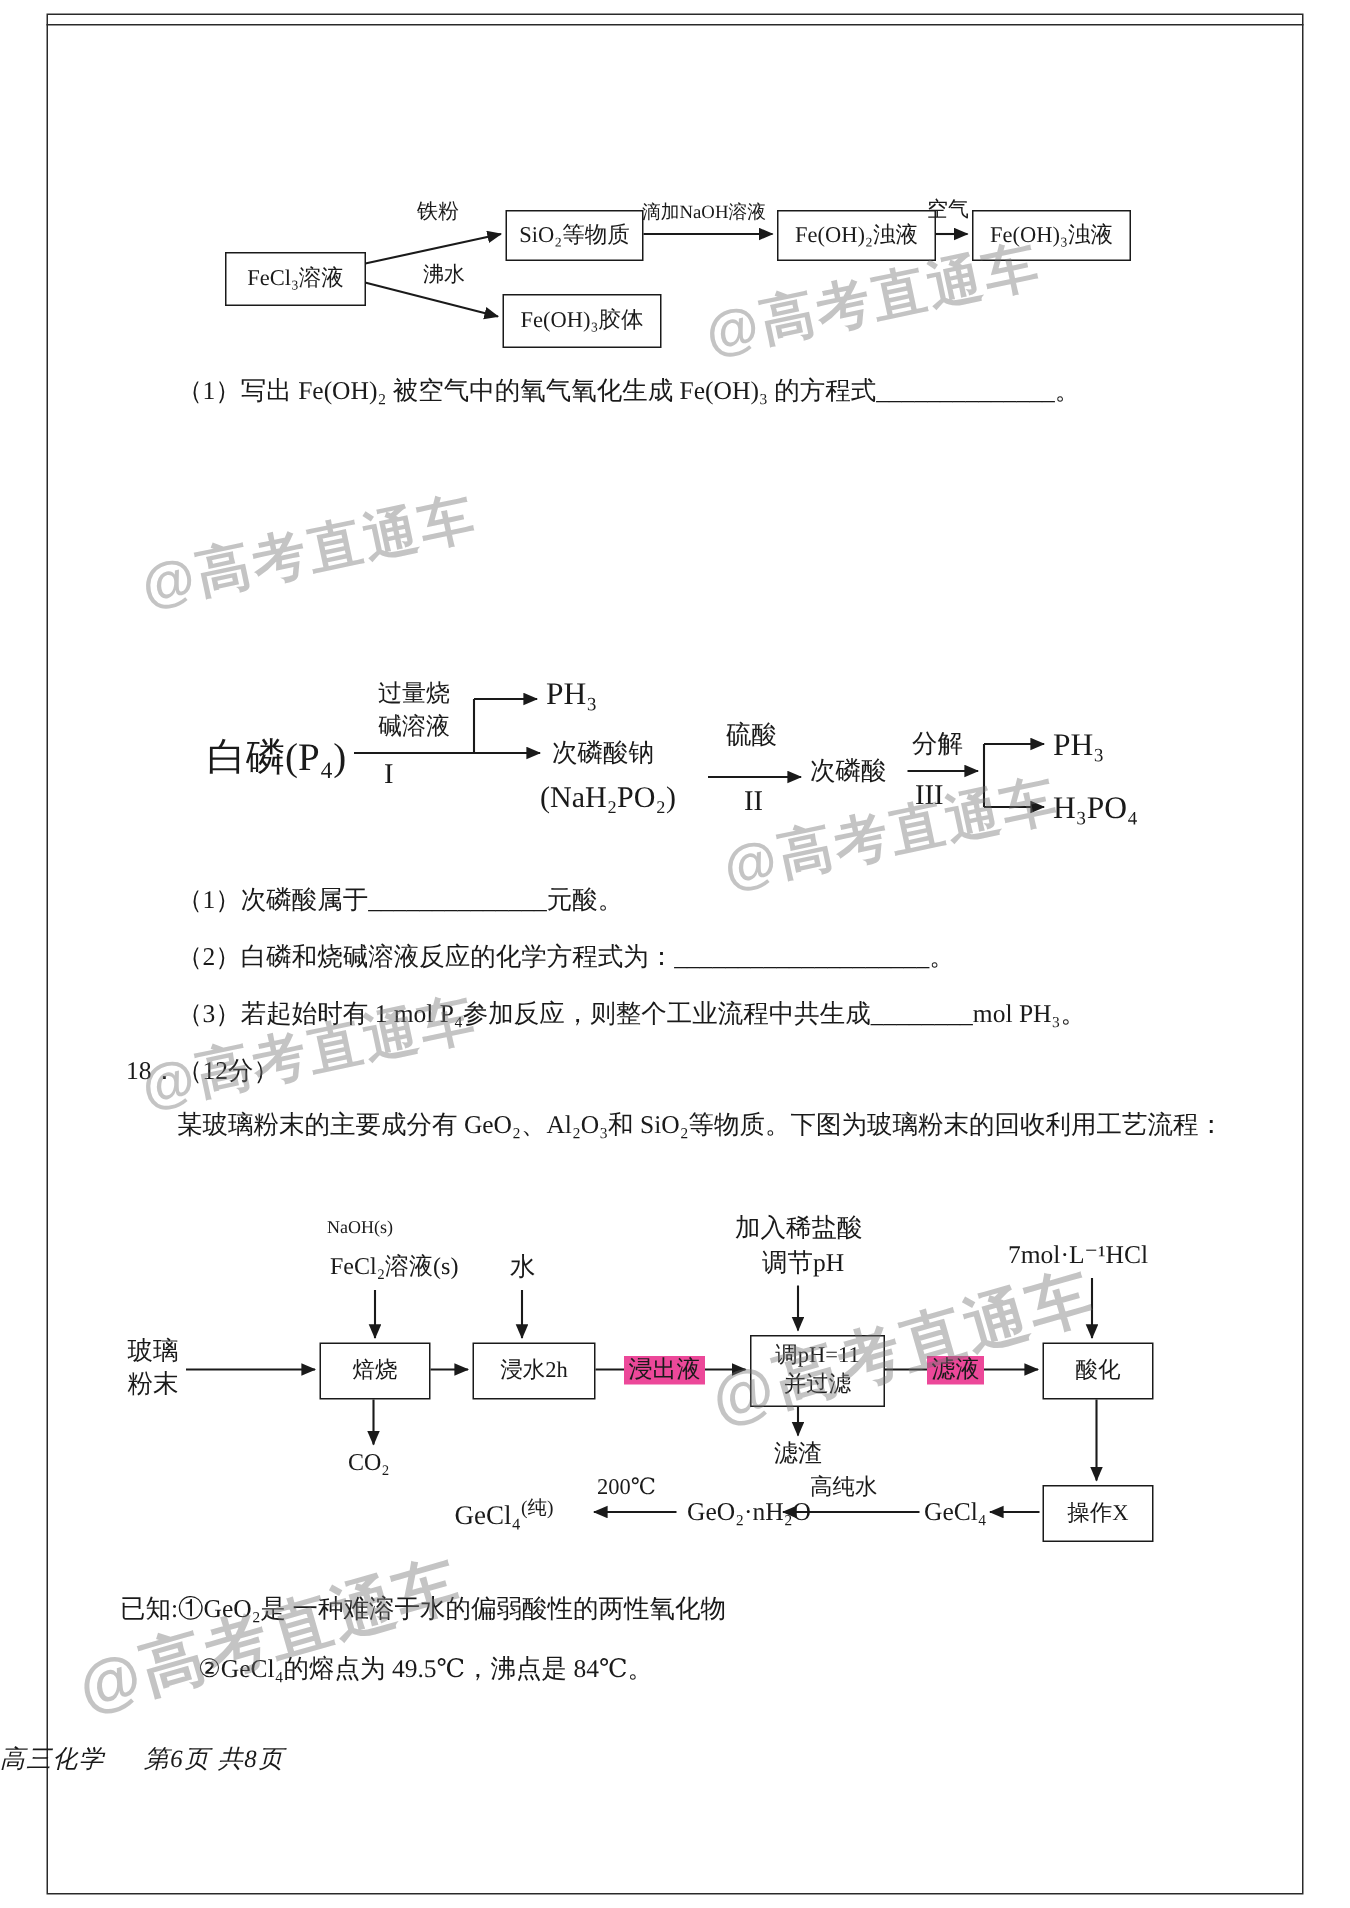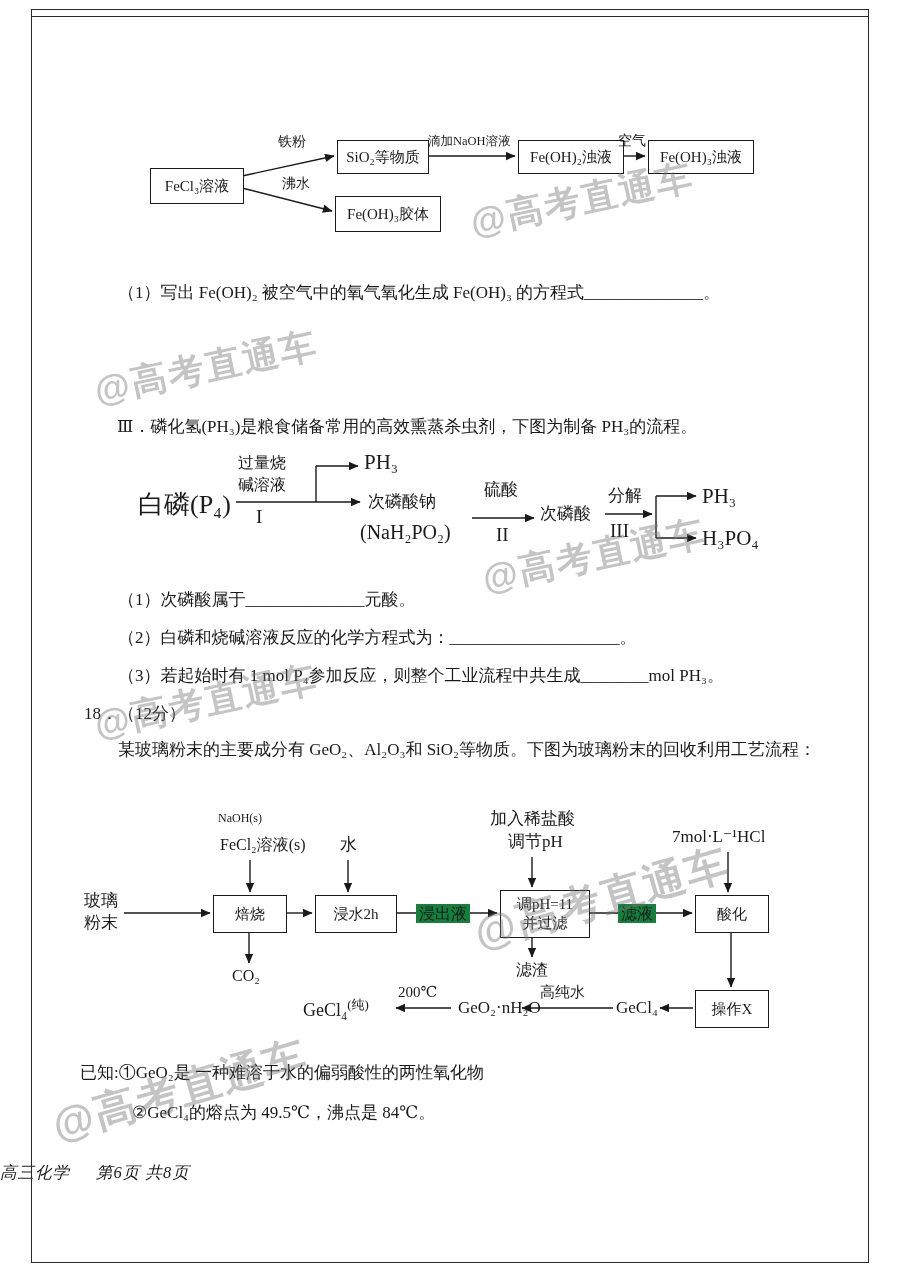--- a/index.html
+++ b/index.html
@@ -14,22 +14,22 @@
   .just{text-align:justify;text-indent:2em;}
   .fc{position:absolute;}
   .fc svg{position:absolute;left:0;top:0;}
   .fc line{stroke:#1a1a1a;stroke-width:1.4;}
   .box{
     position:absolute;border:1.5px solid #1a1a1a;background:#fff;
     display:flex;align-items:center;justify-content:center;flex-direction:column;
     font-size:15px;white-space:nowrap;text-align:center;line-height:1.25;
   }
   .lbl{position:absolute;white-space:nowrap;line-height:1.2;}
-  .onln{background:#15803d;padding:0 3px;}
-  .ctr{}
+  .onln{background:#ec4899;padding:0 3px;}
+  .ctr{text-align:center;}
   .wm{
     position:absolute;font-family:"Liberation Sans","DejaVu Sans",sans-serif;
     font-size:36px;font-weight:bold;letter-spacing:2px;white-space:nowrap;
     color:rgba(115,115,115,0.42);transform:rotate(-12deg);transform-origin:left top;
     pointer-events:none;z-index:5;
   }
   .wm-big{font-size:42px;transform:rotate(-16deg);}
   .sup{vertical-align:super;font-size:13px;}
   .footer{position:absolute;left:0;right:0;top:1162px;text-align:left;
     font-size:16.5px;font-style:italic;letter-spacing:1px;}
@@ -67,23 +67,22 @@
     <div class="box" style="left:277px;top:12px;width:90px;height:32px">SiO₂等物质</div>
     <div class="box" style="left:458px;top:12px;width:104px;height:32px">Fe(OH)₂浊液</div>
     <div class="box" style="left:588px;top:12px;width:104px;height:32px">Fe(OH)₃浊液</div>
     <div class="box" style="left:275px;top:68px;width:104px;height:34px">Fe(OH)₃胶体</div>
     <div class="lbl" style="left:218px;top:6px;font-size:14px">铁粉</div>
     <div class="lbl" style="left:368px;top:6px;font-size:12.5px">滴加NaOH溶液</div>
     <div class="lbl" style="left:558px;top:5px;font-size:14px">空气</div>
     <div class="lbl" style="left:222px;top:48px;font-size:14px">沸水</div>
   </div>
 
-  <div class="para just" style="left:84px;top:274px;width:742px">（1）写出 Fe(OH)₂ 被空气中的氧气氧化生成 Fe(OH)₃ 的方程式______________。</div>
+  <div class="para just" style="left:84px;top:242px;width:742px">（1）写出 Fe(OH)₂ 被空气中的氧气氧化生成 Fe(OH)₃ 的方程式______________。</div>
 
-  <div class="para" style="left:117px;top:408px">Ⅲ．磷化氢(PH₃)是粮食储备常用的高效熏蒸杀虫剂，下图为制备 PH₃的流程。</div>
 
   <div class="fc" style="left:60px;top:442px;width:772px;height:122px">
     <svg width="772" height="122">
       <defs>
         <marker id="arwB" markerWidth="8" markerHeight="7" refX="6.5" refY="3" orient="auto">
           <path d="M0,0 L7,3 L0,6 Z" fill="#1a1a1a"></path>
         </marker>
       </defs>
       <line x1="176" y1="60" x2="300" y2="60" marker-end="url(#arwB)"></line>
       <line x1="256" y1="60" x2="256" y2="24"></line>

